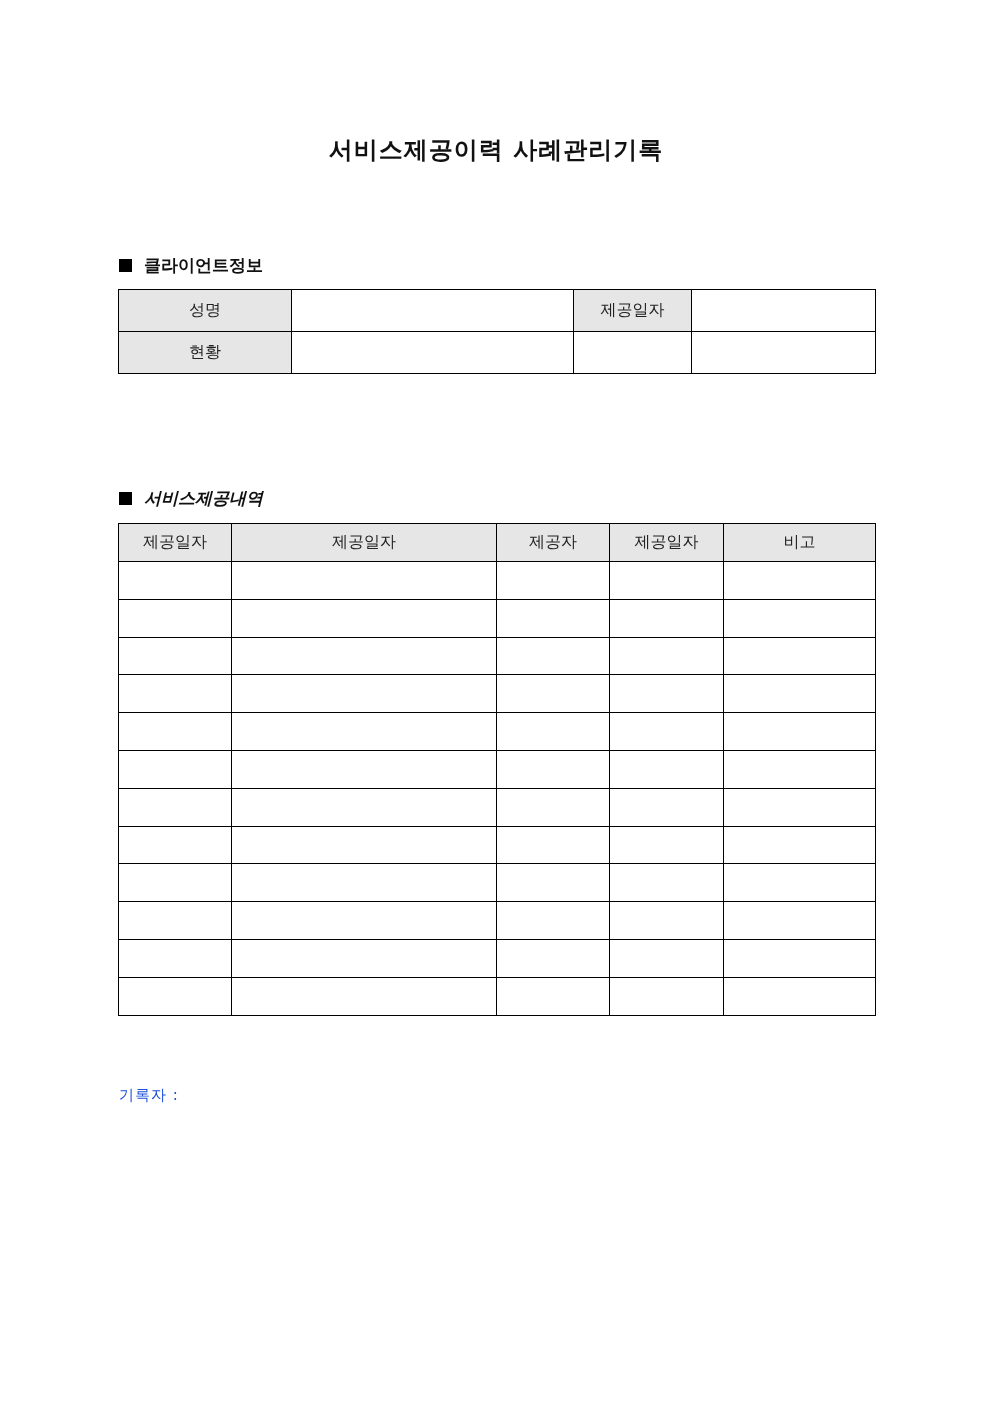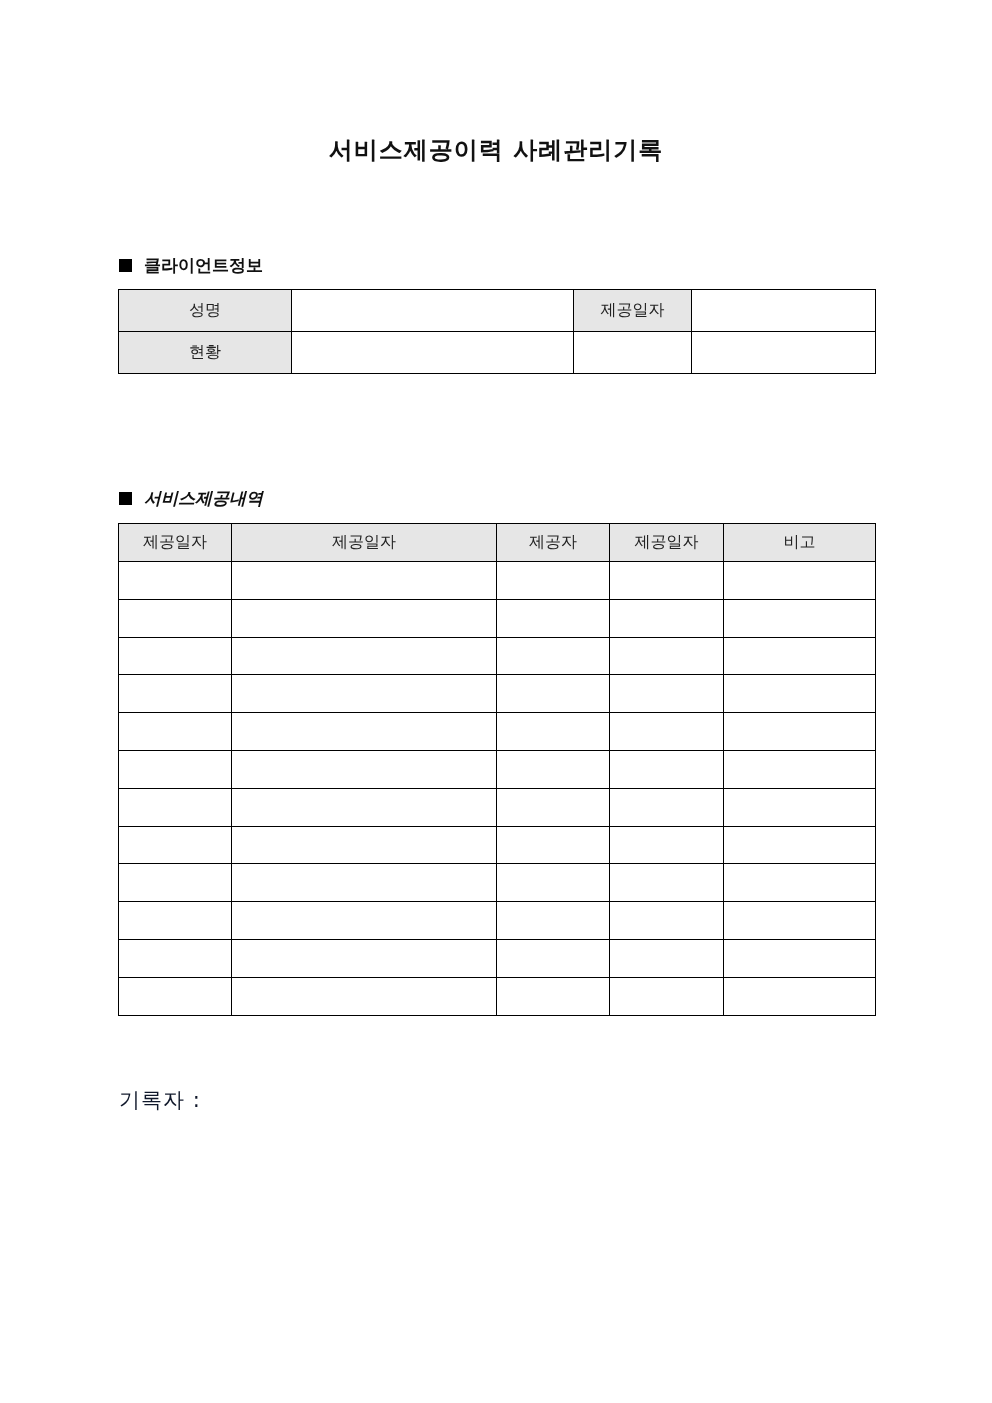--- a/index.html
+++ b/index.html
@@ -8,21 +8,21 @@
   .section-head { position:absolute; left:119px; font-size:17px; font-weight:bold; display:flex; align-items:center; }
   .sq { display:inline-block; width:13px; height:13px; background:#000; margin-right:12px; }
   table { position:absolute; border-collapse:collapse; table-layout:fixed; }
   td, th { border:1.3px solid #000; padding:0; font-weight:normal; font-size:16px; text-align:center; vertical-align:middle; color:#222; }
   .lbl { background:#e6e6e6; }
   .info-table { left:118px; top:289px; width:757px; }
   .info-table td { height:41px; }
   .svc-table { left:118px; top:523px; width:757px; }
   .svc-table th { height:37px; background:#e6e6e6; }
   .svc-table td { height:36.8px; }
-  .recorder { position:absolute; left:119px; top:1086px; font-size:21px; color:#0f172a; letter-spacing:1px; }
+  .recorder { position:absolute; left:119px; top:1086px; font-size:15px; color:#1d4ed8; letter-spacing:1px; }
 </style>
 </head>
 <body>
 
 <div class="title">서비스제공이력 사례관리기록</div>
 
 <div class="section-head" style="top:254px;">
   <span class="sq"></span>
   <span>클라이언트정보</span>
 </div>

